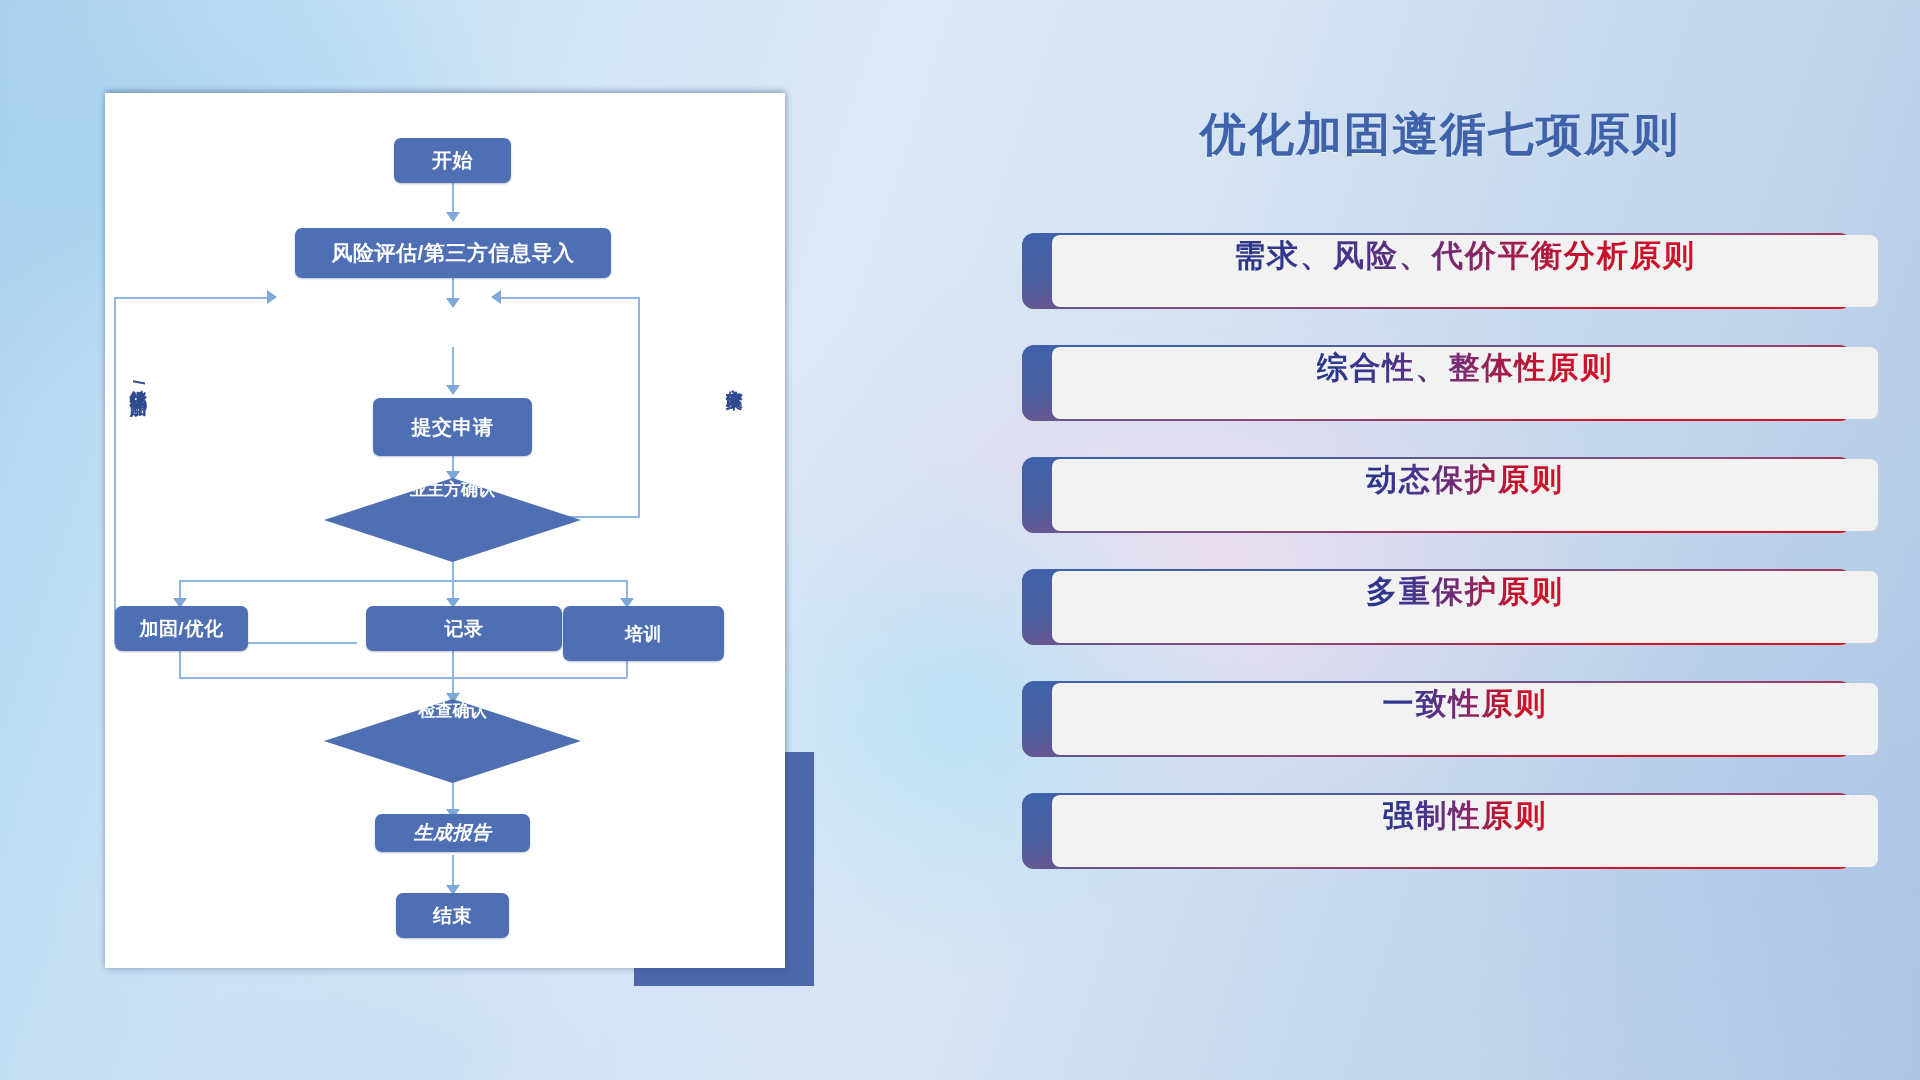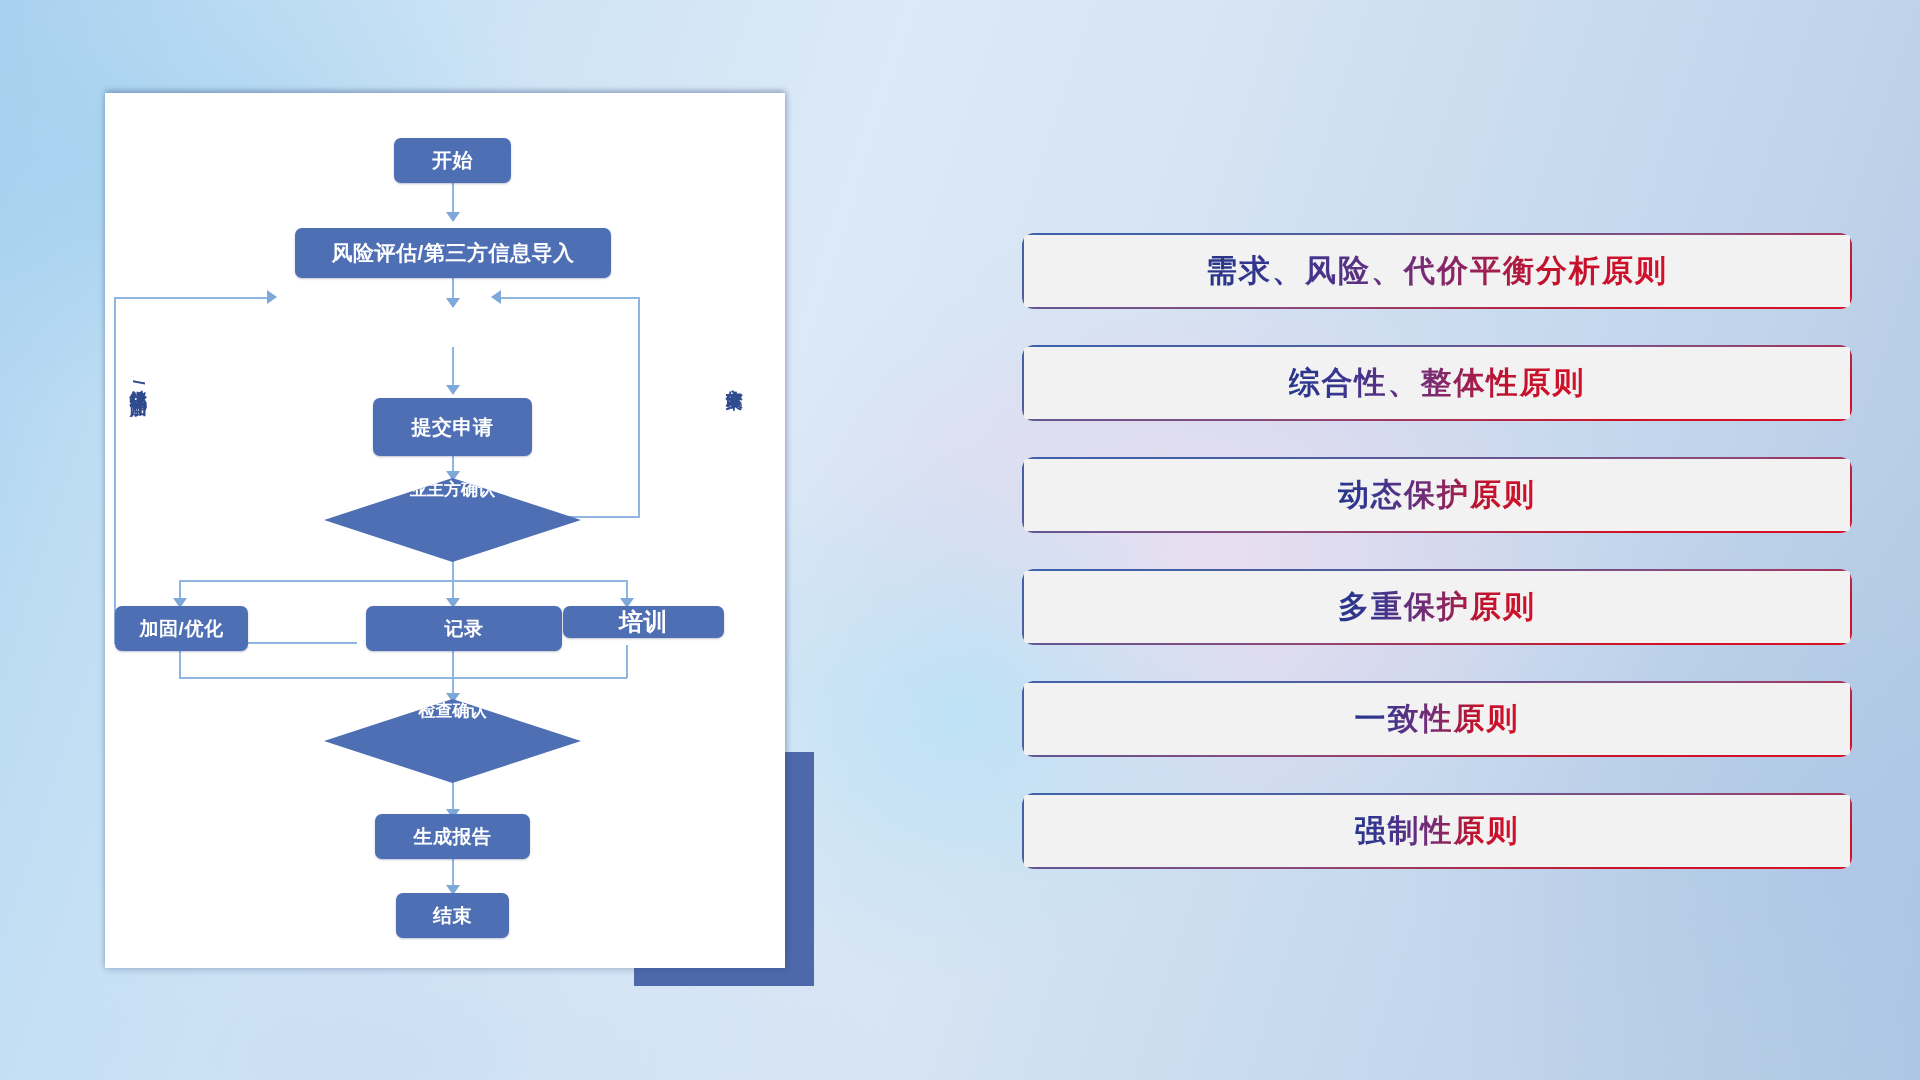--- a/index.html
+++ b/index.html
@@ -123,23 +123,23 @@
   .p-card {
     position: relative;
     height: 76px;
     margin-bottom: 36px;
     border-radius: 12px;
     padding: 2px;
     background: linear-gradient(170deg, #3f62ab 0%, #4a5fa0 22%, #8b4a7a 55%, #cf1126 82%, #d81227 100%);
   }
   .p-card-inner {
     height: 100%; width: 100%;
-    border-radius: 3px;
+    border-radius: 8px;
     background: #f2f2f2;
-    display: flex; align-items: center; justify-content: center;
+    display: flex; align-items: flex-start; justify-content: center; margin-left: 28px;
   }
   .p-label {
     font-size: 31px; font-weight: bold; letter-spacing: 2px;
     background: linear-gradient(90deg, #27368a 0%, #3a3690 18%, #7b2b72 48%, #c2122c 74%, #d4102a 100%);
     -webkit-background-clip: text; background-clip: text;
     -webkit-text-fill-color: transparent; color: transparent;
   }
 </style>
 </head>
 <body>
@@ -221,46 +221,47 @@
       </div>
 
       <div class="node" style="left:10px; top:513px; width:133px; height:45px; font-size:19px;">
         <span>加固/优化</span>
       </div>
 
       <div class="node" style="left:261px; top:513px; width:196px; height:45px; font-size:19px;">
         <span>记录</span>
       </div>
 
-      <div class="node" style="left:458px; top:513px; width:161px; height:32px; font-size:24px;">
+      <div class="node" style="left:458px; top:513px; width:161px; height:55px; font-size:18px;">
         <span>培训</span>
       </div>
 
       <div class="diamond" style="left:219px; top:606px; width:257px; height:84px; font-size:17px;">
         <span>检查确认</span>
       </div>
 
-      <div class="node" style="left:270px; top:721px; width:155px; height:45px; font-size:19px;">
+      <div class="node" style="left:270px; top:721px; width:155px; height:38px; font-size:19px;font-style:italic;">
         <span>生成报告</span>
       </div>
 
       <div class="node" style="left:291px; top:800px; width:113px; height:45px; font-size:19px;">
         <span>结束</span>
       </div>
 
       <div class="vlabel" style="left:24px; top:283px; height:170px;">继续优化/加固</div>
 
       <div class="vlabel" style="left:620px; top:283px; height:130px;">方案修改</div>
 
     </div>
   </div>
 </div>
 
 <div id="right-panel">
 
+  <div class="panel-title">优化加固遵循七项原则</div>
 
   <div class="principles">
 
     <div class="p-card">
       <div class="p-card-inner">
         <span class="p-label">需求、风险、代价平衡分析原则</span>
       </div>
     </div>
 
     <div class="p-card">

